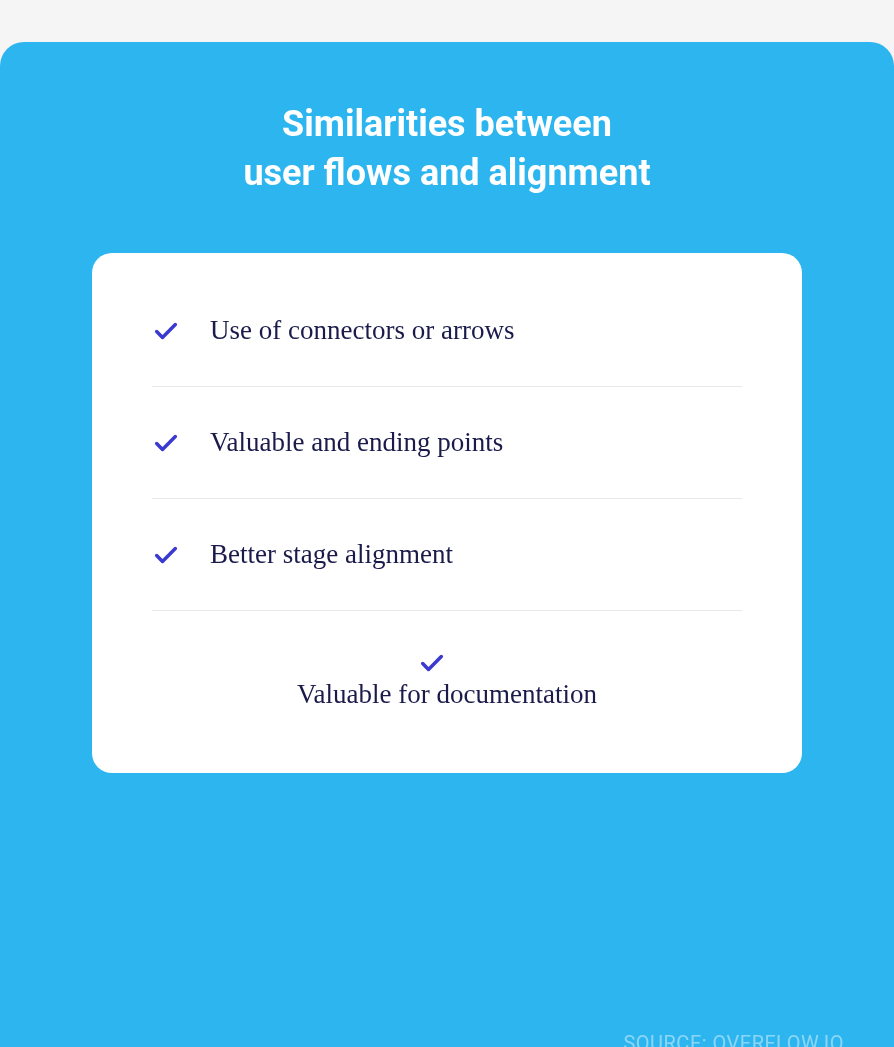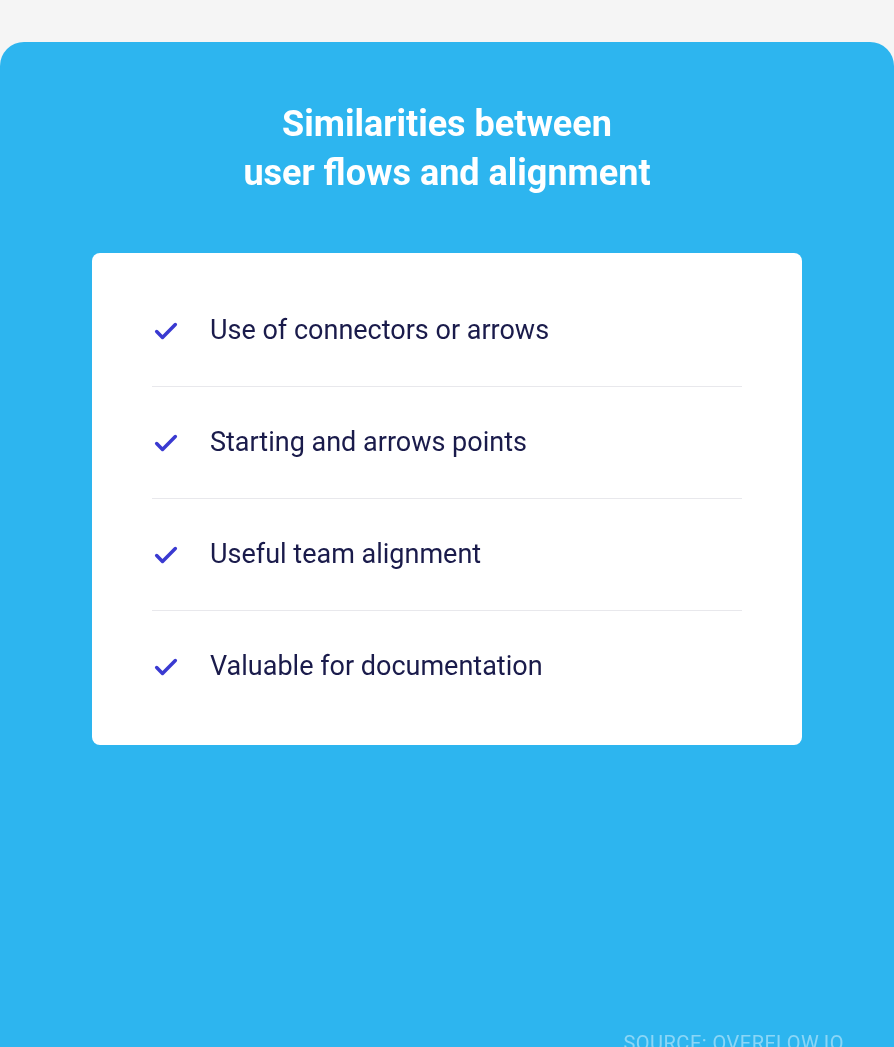--- a/index.html
+++ b/index.html
@@ -29,35 +29,37 @@
     .title {
       color: #ffffff;
       font-size: 36px;
       font-weight: 700;
       text-align: center;
       line-height: 1.35;
       margin-bottom: 56px;
     }
     .card {
       background: #ffffff;
-      border-radius: 8px;
+      border-radius: 20px;
       padding: 22px 60px 22px 60px;
       flex: 0 0 auto;
+      font-family: Liberation Serif, serif;
     }
     .list {
       list-style: none;
     }
     .list-item {
       display: flex;
       align-items: center;
       padding: 38px 0;
       border-bottom: 1px solid #e8e8ec;
     }
     .list-item:last-child {
       border-bottom: none;
+      flex-direction: column;
     }
     .check-icon {
       width: 28px;
       height: 28px;
       margin-right: 30px;
       flex-shrink: 0;
     }
     .check-icon svg {
       width: 100%;
       height: 100%;
@@ -97,29 +99,29 @@
             </svg>
         </span>
         <span class="item-text">Use of connectors or arrows</span>
       </li>
       <li class="list-item">
         <span class="check-icon">
           <svg viewBox="0 0 24 24" fill="none">
               <path d="M4 12.5 L9 17.5 L20 6.5" stroke="#3a3ad1" stroke-width="3" stroke-linecap="round" stroke-linejoin="round"></path>
             </svg>
         </span>
-        <span class="item-text">Starting and arrows points</span>
+        <span class="item-text">Valuable and ending points</span>
       </li>
       <li class="list-item">
         <span class="check-icon">
           <svg viewBox="0 0 24 24" fill="none">
               <path d="M4 12.5 L9 17.5 L20 6.5" stroke="#3a3ad1" stroke-width="3" stroke-linecap="round" stroke-linejoin="round"></path>
             </svg>
         </span>
-        <span class="item-text">Useful team alignment</span>
+        <span class="item-text">Better stage alignment</span>
       </li>
       <li class="list-item">
         <span class="check-icon">
           <svg viewBox="0 0 24 24" fill="none">
               <path d="M4 12.5 L9 17.5 L20 6.5" stroke="#3a3ad1" stroke-width="3" stroke-linecap="round" stroke-linejoin="round"></path>
             </svg>
         </span>
         <span class="item-text">Valuable for documentation</span>
       </li>
     </ul>

